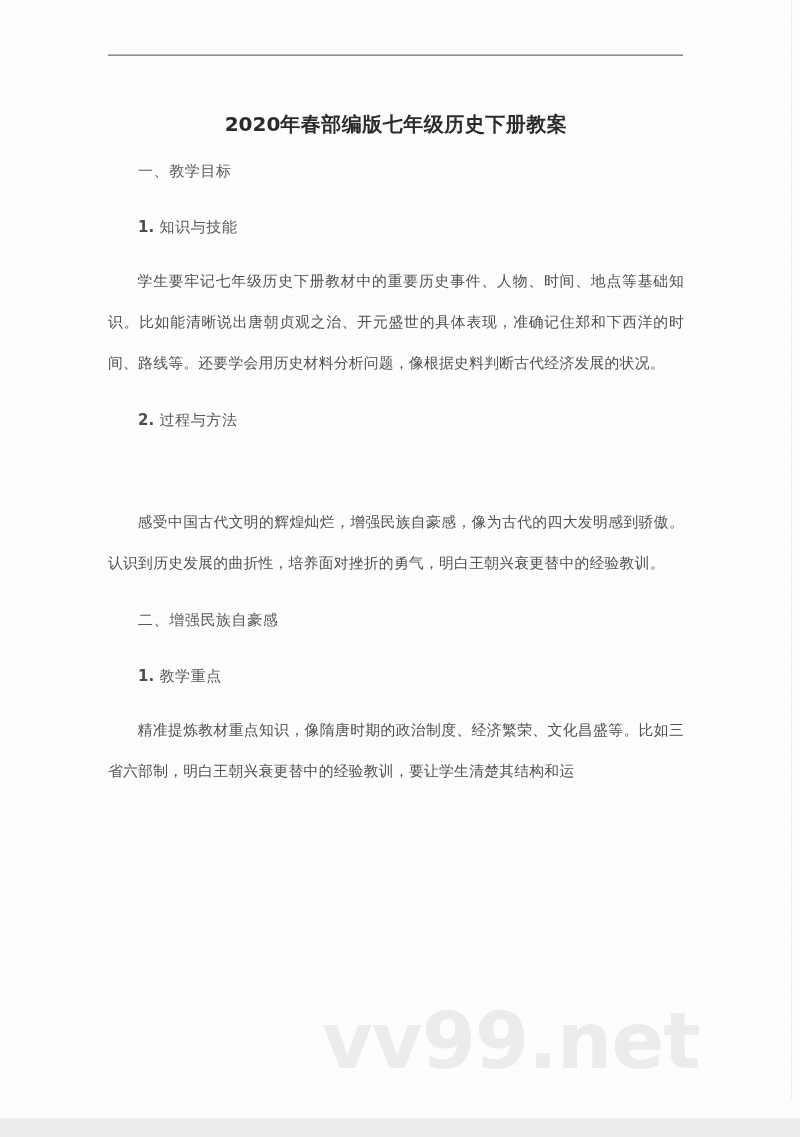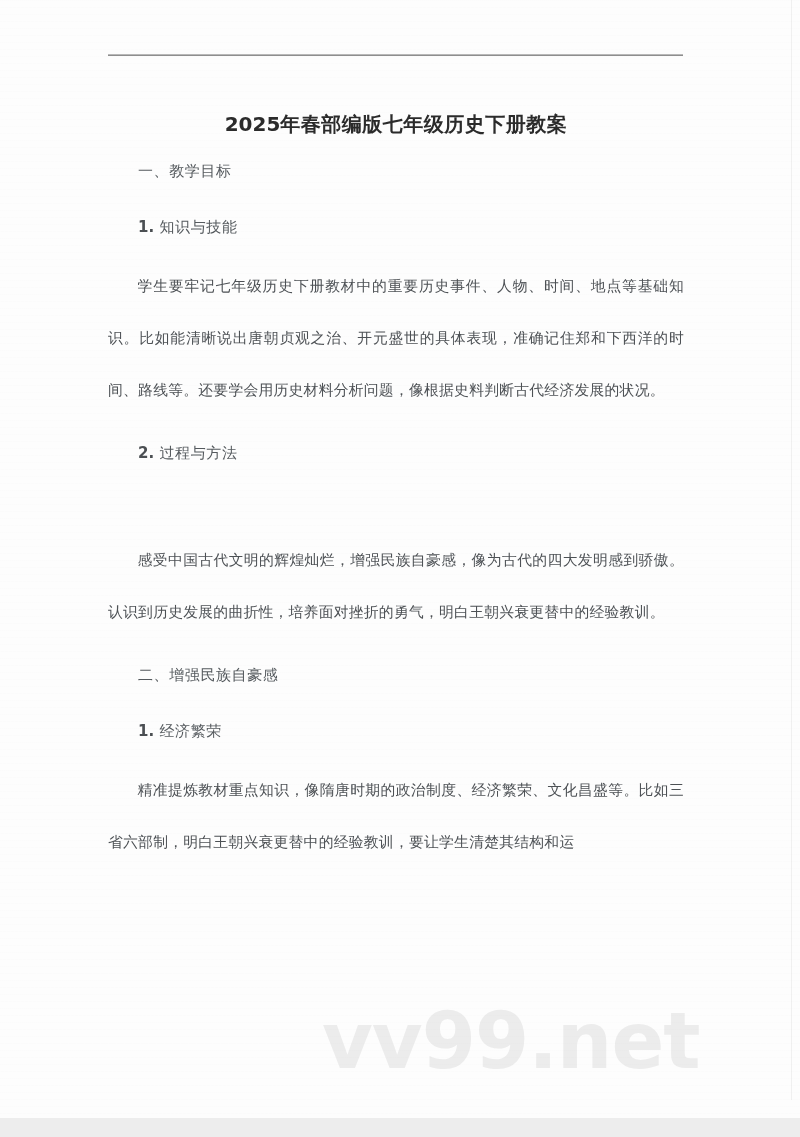--- a/index.html
+++ b/index.html
@@ -110,21 +110,21 @@
   }
   .h-sub .idx {
     font-family: "DejaVu Sans", "Liberation Sans", sans-serif;
     font-weight: bold;
     color: #4b4f53;
     letter-spacing: 0;
   }
 
   p.para {
     font-size: 14.8px;
-    line-height: 52px;
+    line-height: 41px;
     color: #4d5155;
     margin: 0;
     text-align: justify;
     text-justify: inter-ideograph;
     text-indent: 2em;
     letter-spacing: .25px;
   }
 
   .gap-sm  { height: 34px; }
   .gap-md  { height: 22px; }
@@ -147,21 +147,21 @@
 </style>
 </head>
 <body>
 
 <div class="page">
 
   <div class="page-edge-right"></div>
 
   <div class="rule-top"></div>
 
-  <h1 class="doc-title"><span class="num">2025</span><span>年春部编版七年级历史下册教案</span></h1>
+  <h1 class="doc-title"><span class="num">2020</span><span>年春部编版七年级历史下册教案</span></h1>
 
   <div class="body-flow">
 
     <div class="h-section">一、教学目标</div>
     <div class="gap-sm"></div>
 
     <div class="h-sub"><span class="idx">1.</span>&nbsp;<span>知识与技能</span></div>
     <div class="gap-md"></div>
     <p class="para">学生要牢记七年级历史下册教材中的重要历史事件、人物、时间、地点等基础知识。比如能清晰说出唐朝贞观之治、开元盛世的具体表现，准确记住郑和下西洋的时间、路线等。还要学会用历史材料分析问题，像根据史料判断古代经济发展的状况。</p>
 
@@ -170,21 +170,21 @@
     <div class="gap-md"></div>
 
     <div class="gap-lg"></div>
     <div class="gap-md"></div>
     <p class="para">感受中国古代文明的辉煌灿烂，增强民族自豪感，像为古代的四大发明感到骄傲。认识到历史发展的曲折性，培养面对挫折的勇气，明白王朝兴衰更替中的经验教训。</p>
 
     <div class="gap-lg"></div>
     <div class="h-section">二、增强民族自豪感</div>
     <div class="gap-sm"></div>
 
-    <div class="h-sub"><span class="idx">1.</span>&nbsp;<span>经济繁荣</span></div>
+    <div class="h-sub"><span class="idx">1.</span>&nbsp;<span>教学重点</span></div>
     <div class="gap-md"></div>
     <p class="para">精准提炼教材重点知识，像隋唐时期的政治制度、经济繁荣、文化昌盛等。比如三省六部制，明白王朝兴衰更替中的经验教训，要让学生清楚其结构和运</p>
 
   </div>
 
   <div class="watermark">vv99.net</div>
 
   <div class="scan-noise"></div>
   <div class="page-edge-bottom"></div>
 

